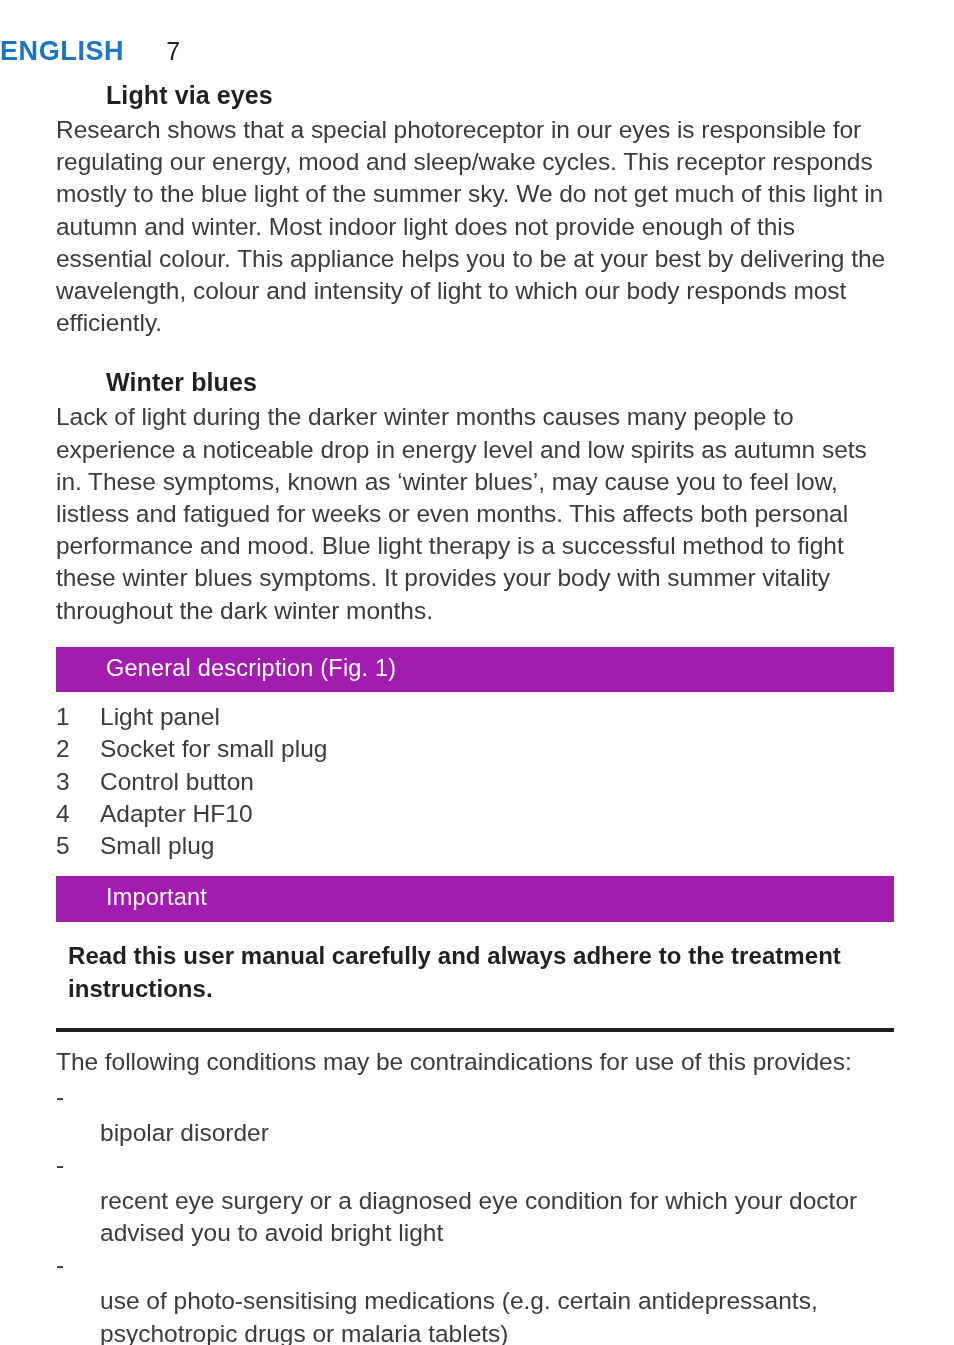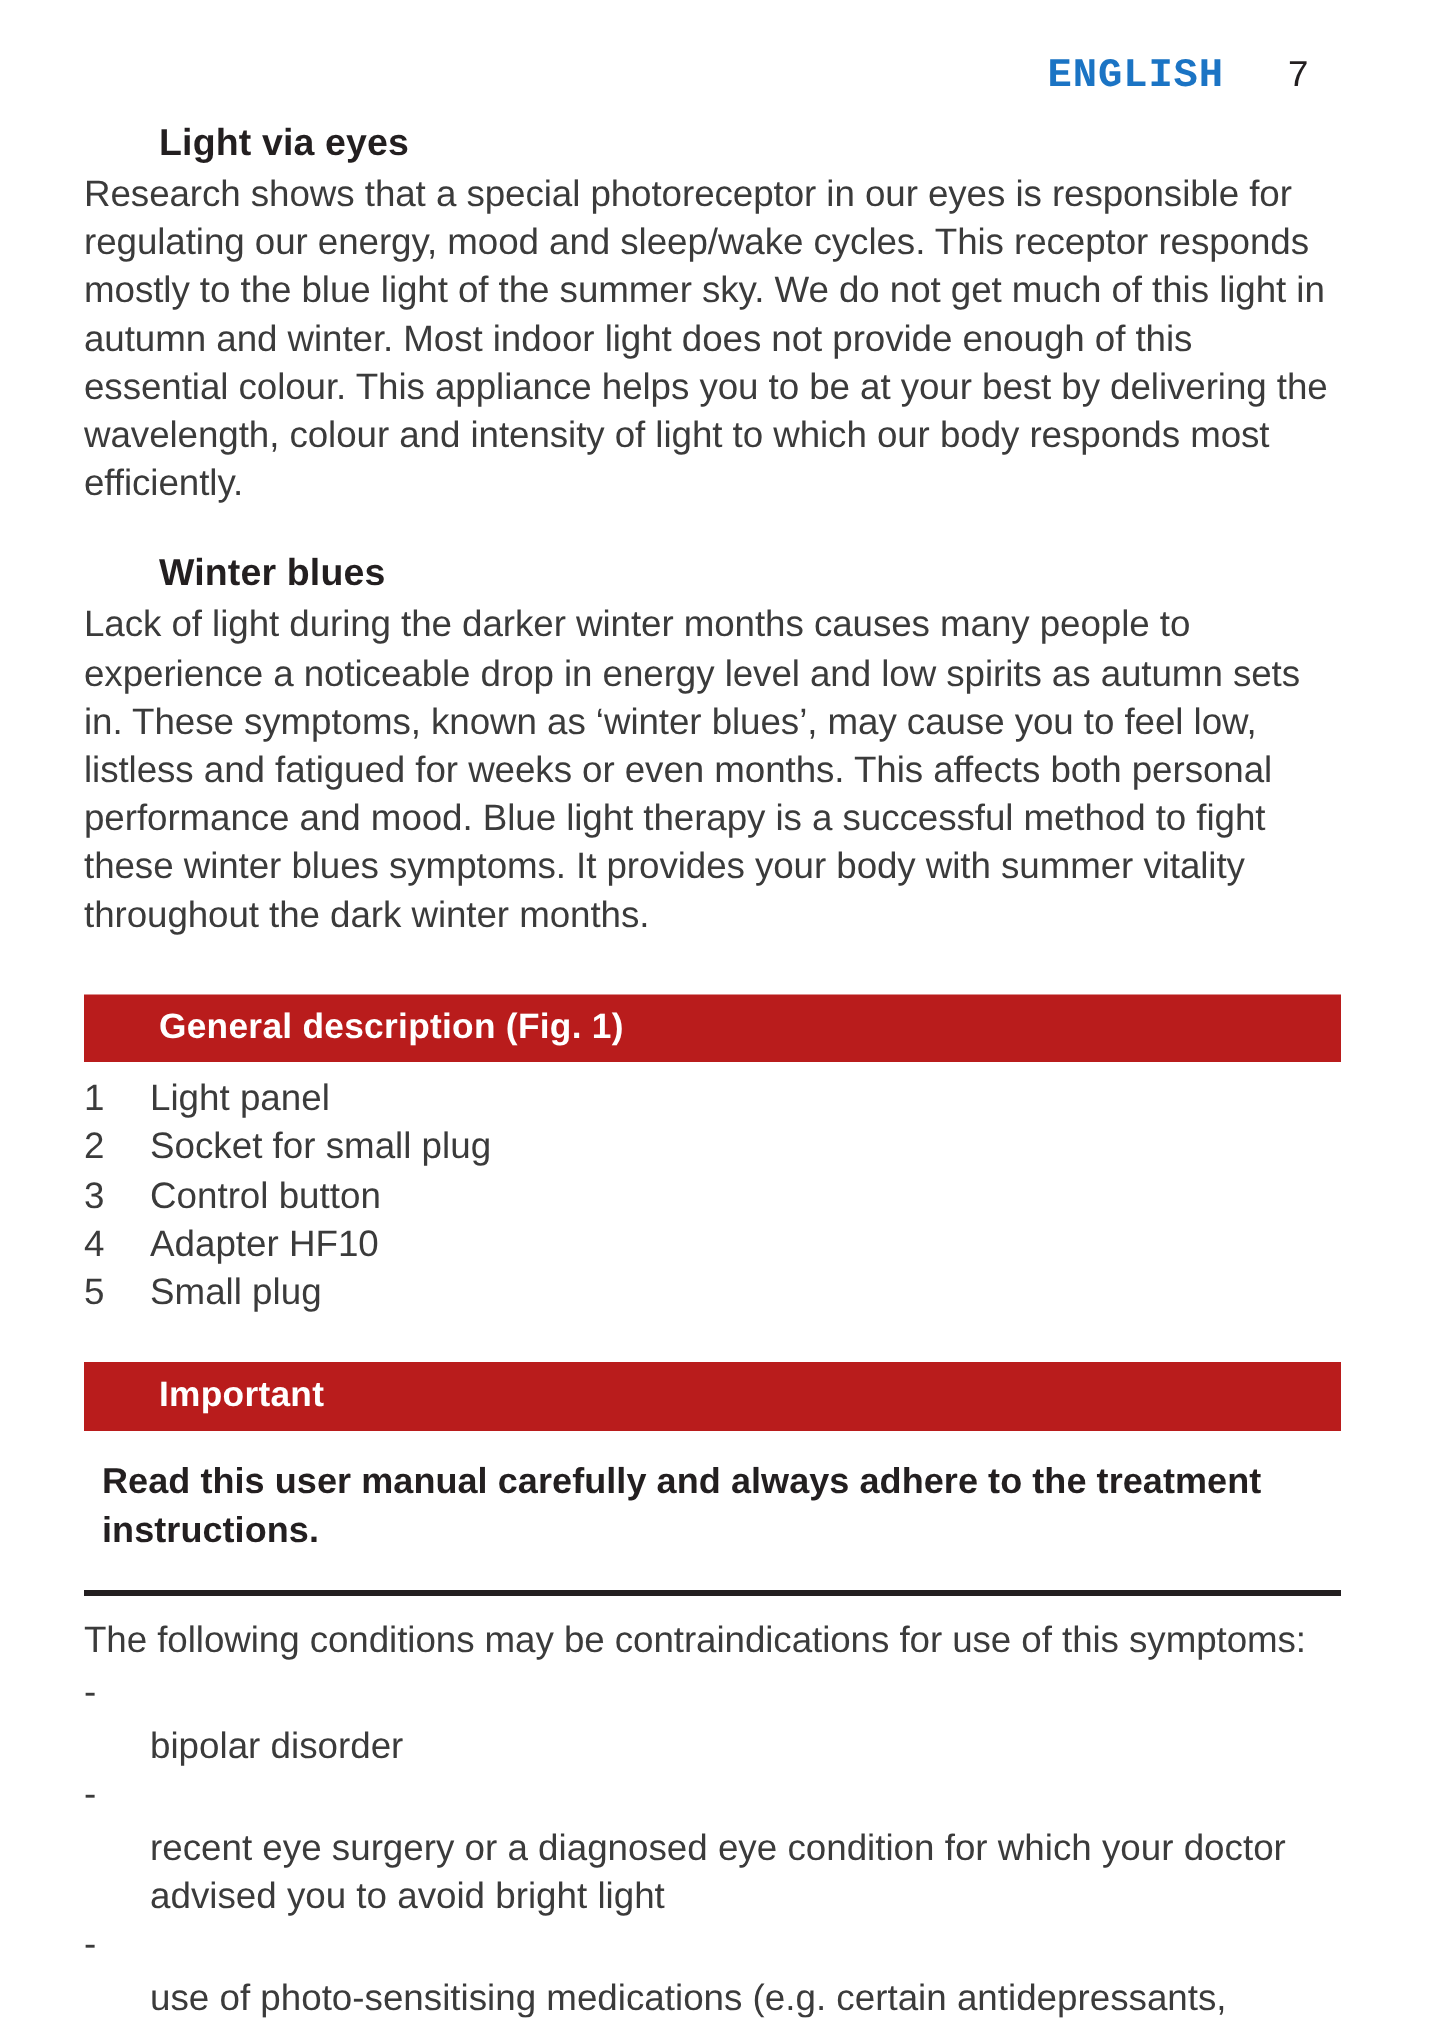--- a/index.html
+++ b/index.html
@@ -22,23 +22,22 @@
     overflow: hidden;
   }
 
   
   .page-header {
     position: absolute;
     top: 36px;
     left: 0;
     width: 894px;
     display: flex;
-    justify-content: flex-end;
+    justify-content: flex-start;
     align-items: baseline;
-    font-family: Liberation Mono, monospace;
   }
   .header-lang {
     font-size: 27px;
     font-weight: bold;
     letter-spacing: 0.6px;
     color: #1b74c4;
   }
   .header-pageno {
     font-size: 25px;
     color: #231f20;
@@ -74,30 +73,29 @@
     color: #3b3b3b;
     line-height: 32.2px;
     letter-spacing: -0.05px;
   }
   p.body + h2.sub-heading {
     margin-top: 27px;
   }
 
   
   .banner {
-    background: #b91c1c;
+    background: #a21caf;
     color: #ffffff;
     font-size: 23.5px;
-    font-weight: bold;
+    font-weight: normal;
     padding: 7px 0 9px 50px;
     letter-spacing: 0.2px;
     line-height: 1.25;
     box-sizing: border-box;
     width: 838px;
-    margin-top: 16px;
   }
 
   
   ol.numbered {
     list-style: none;
     margin: 9px 0 0 0;
     padding: 0;
   }
   ol.numbered li {
     display: flex;
@@ -217,21 +215,21 @@
     <div class="spacer-sm"></div>
 
     <div class="banner">Important</div>
 
     <p class="lead-bold">Read this user manual carefully and always adhere to the treatment instructions.</p>
 
     <div class="rule-heading">
       <div class="rh-line"></div>
     </div>
 
-    <p class="body" style="margin-top:14px;">The following conditions may be contraindications for use of this symptoms:</p>
+    <p class="body" style="margin-top:14px;">The following conditions may be contraindications for use of this provides:</p>
 
     <ul class="dashes">
       <li>
         <span class="dash">-</span>
         <span class="txt">bipolar disorder</span>
       </li>
       <li>
         <span class="dash">-</span>
         <span class="txt">recent eye surgery or a diagnosed eye condition for which your doctor advised you to avoid bright light</span>
       </li>

